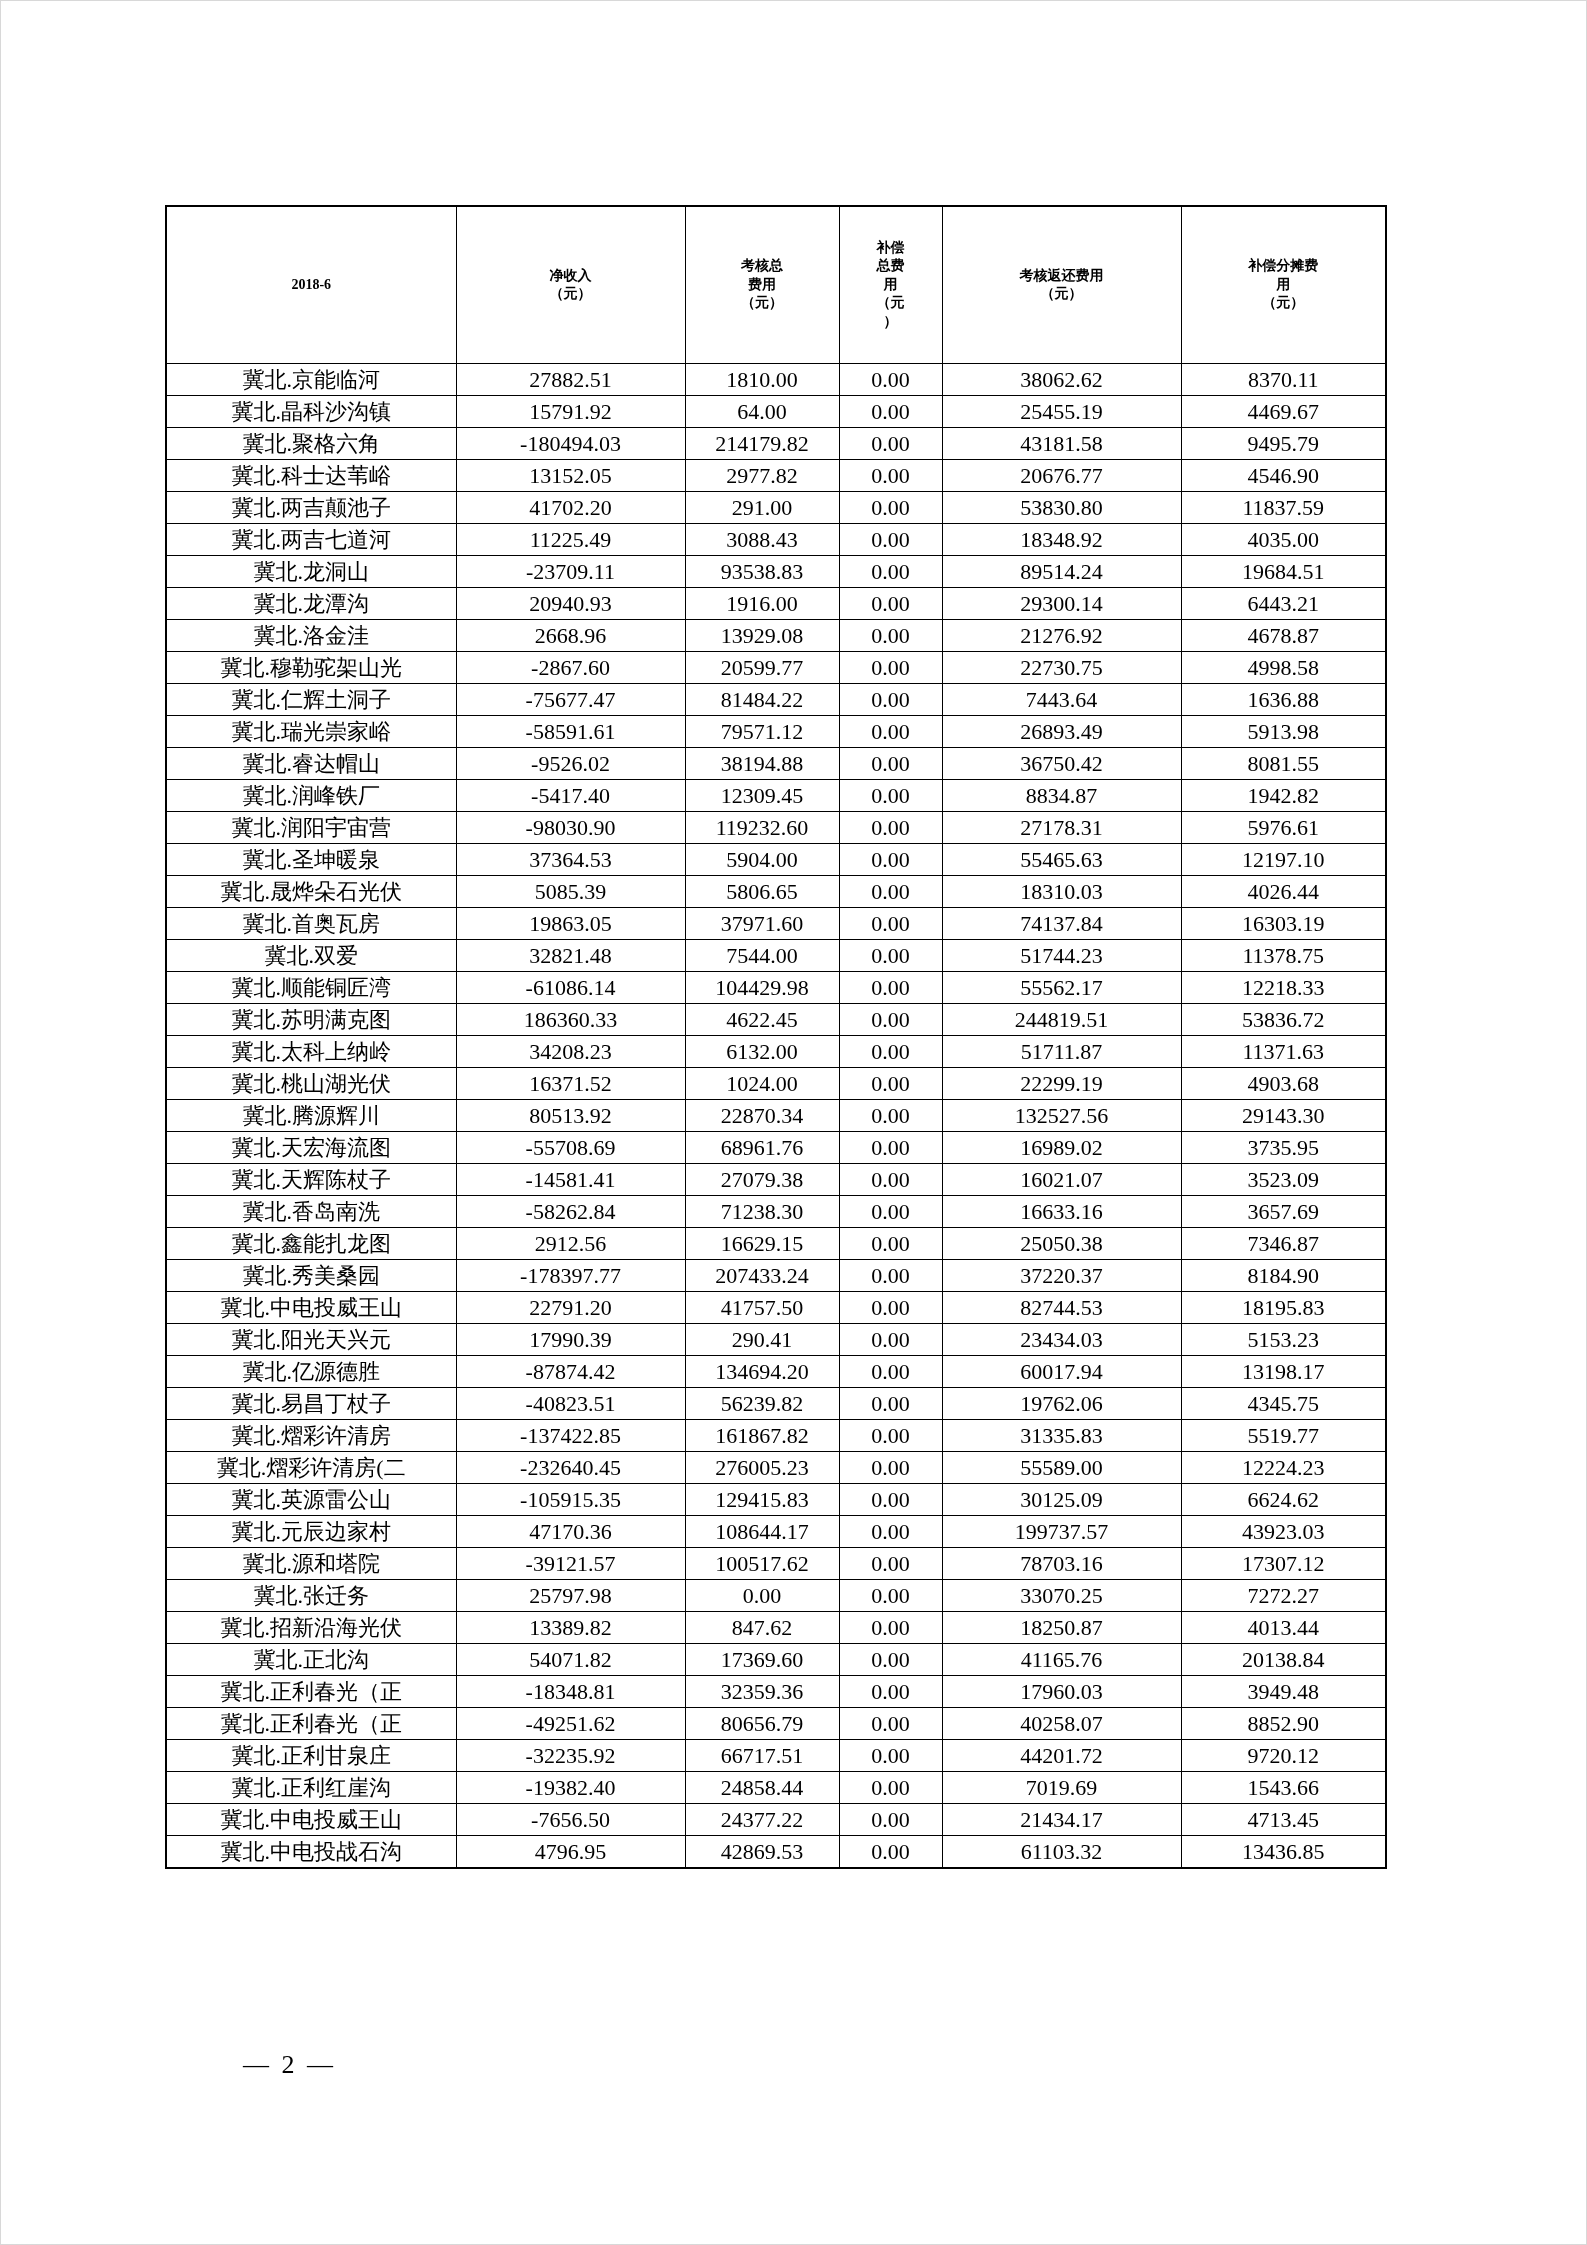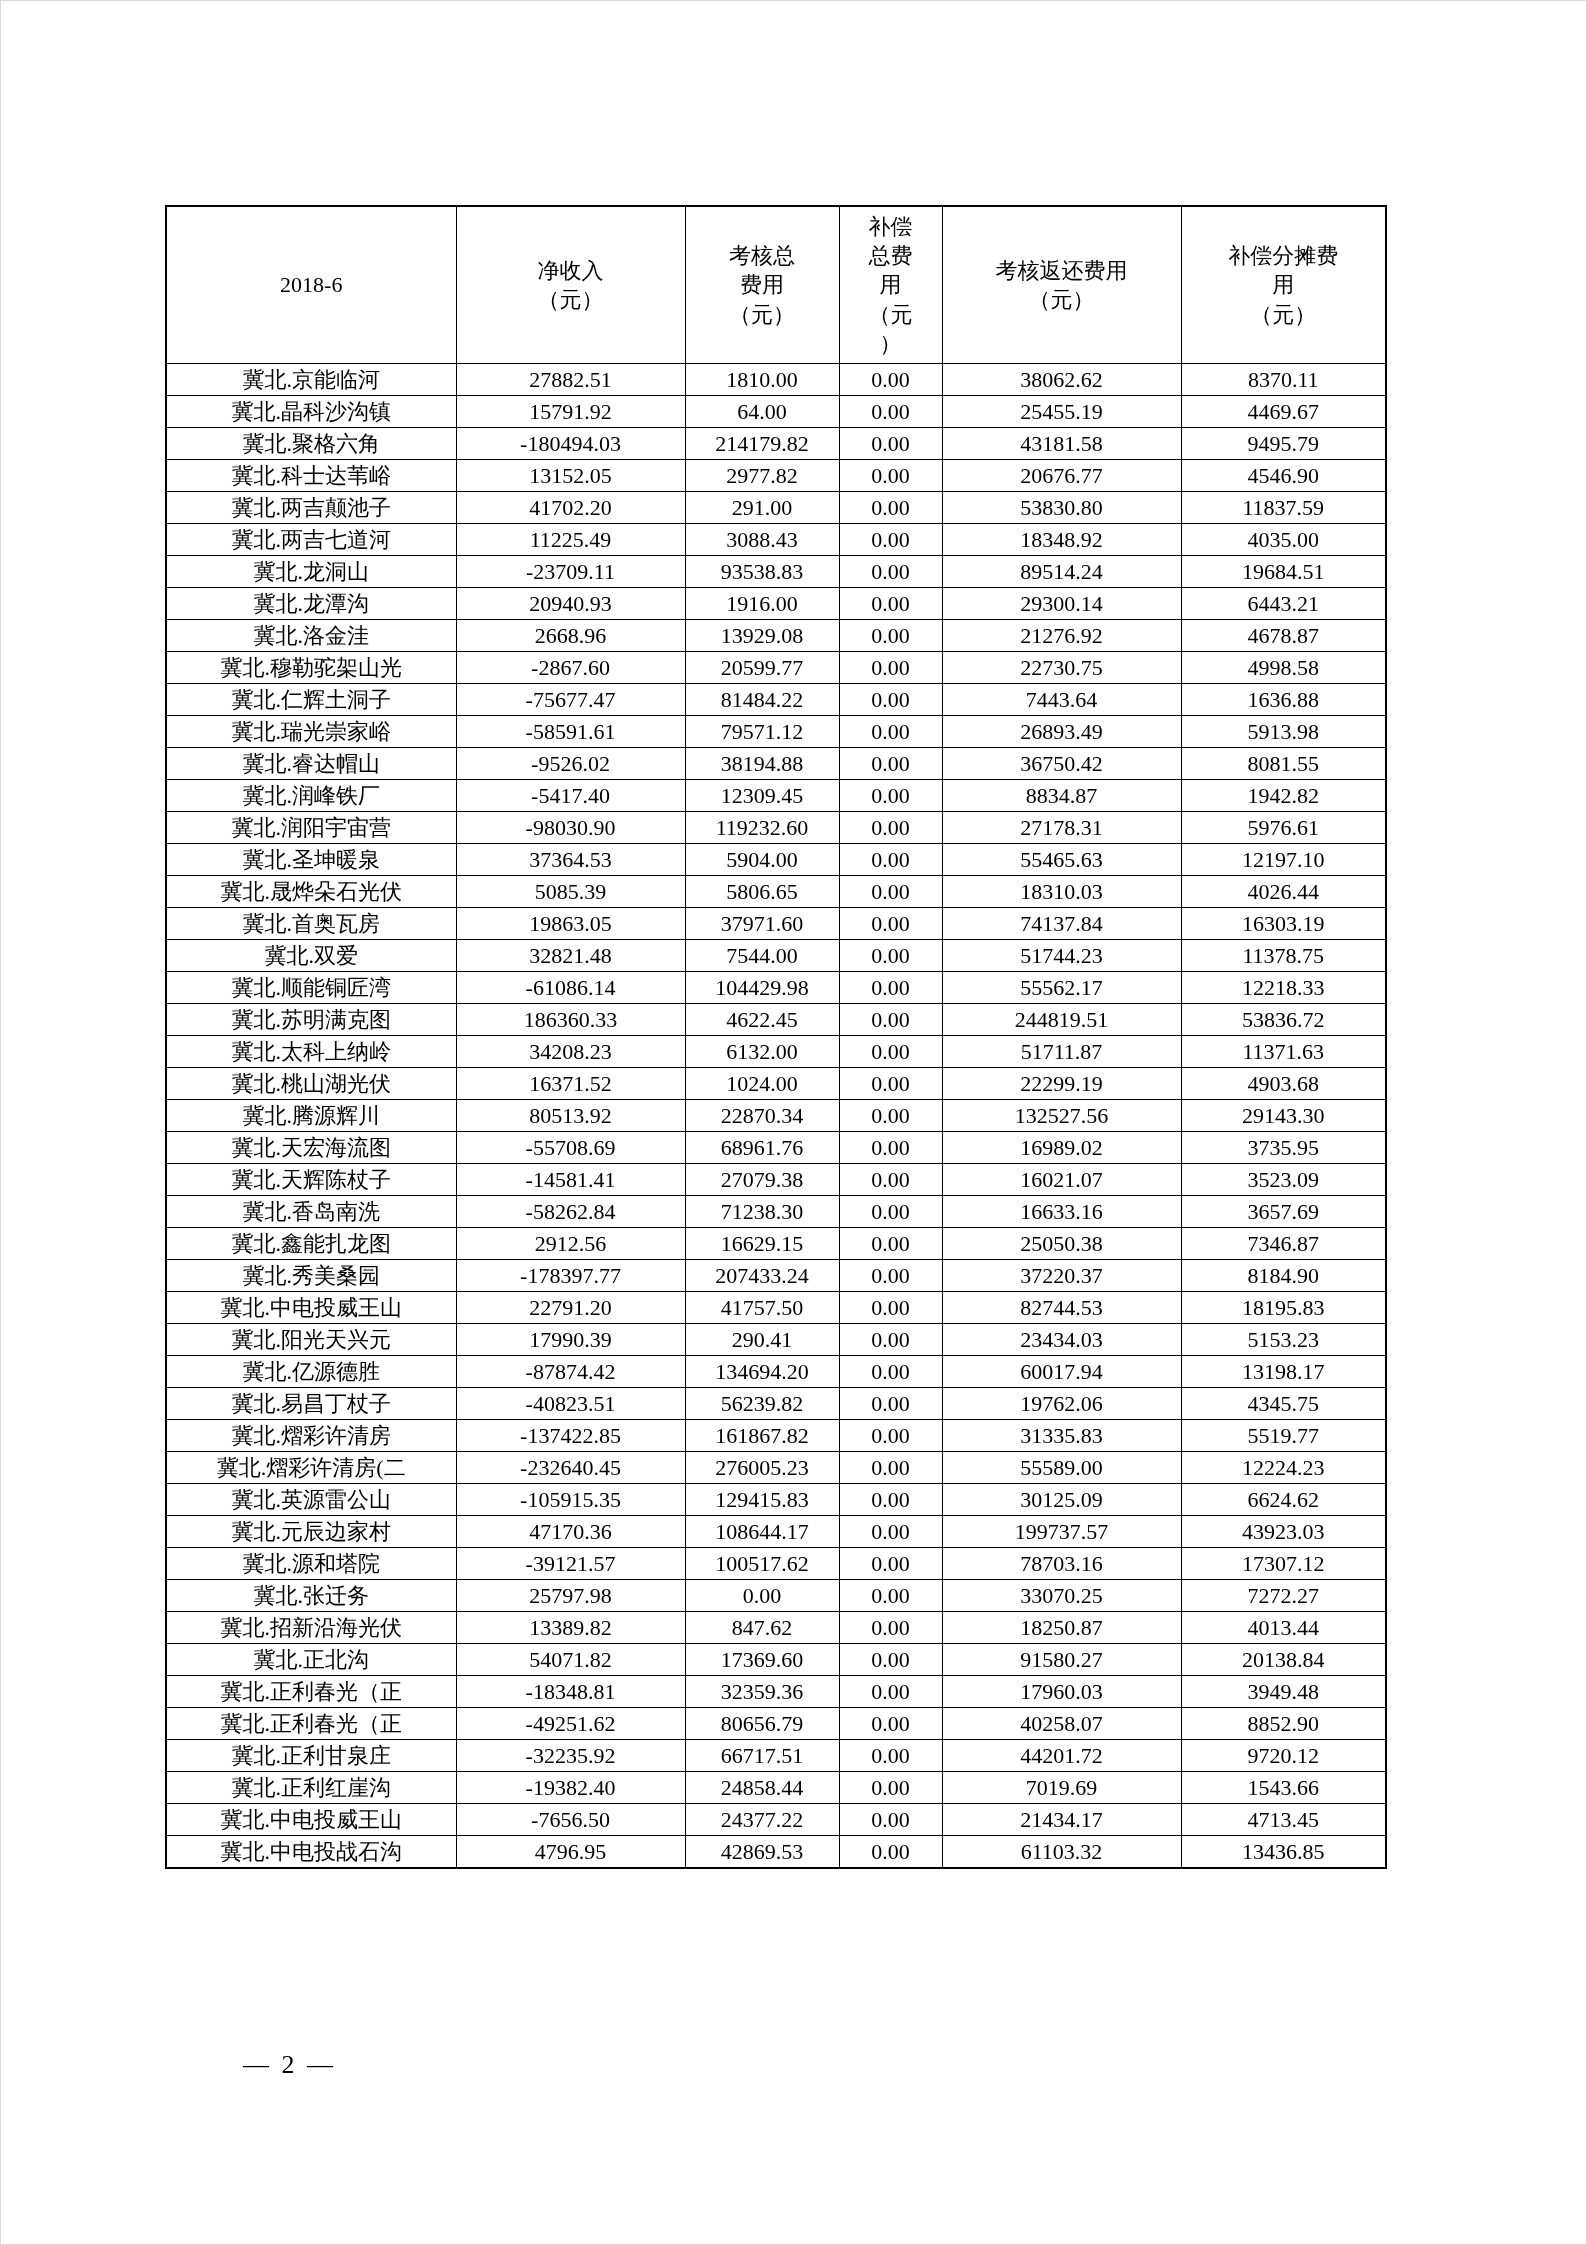--- a/index.html
+++ b/index.html
@@ -27,22 +27,22 @@
   table.fee-table th,
   table.fee-table td {
     border: 1px solid #000;
     text-align: center;
     vertical-align: middle;
     padding: 0 2px;
     overflow: hidden;
   }
   table.fee-table thead th {
     height: 156px;
-    font-weight: normal;
-    font-size: 22px;
+    font-weight: bold;
+    font-size: 14px;
     line-height: 1.32;
     white-space: pre-line;
     text-align: center;
   }
   table.fee-table tbody td {
     height: 31px;
     font-size: 22px;
     line-height: 31px;
     white-space: nowrap;
   }
@@ -406,21 +406,21 @@
         <td>847.62</td>
         <td>0.00</td>
         <td>18250.87</td>
         <td>4013.44</td>
       </tr>
       <tr>
         <td>冀北.正北沟</td>
         <td>54071.82</td>
         <td>17369.60</td>
         <td>0.00</td>
-        <td>91580.27</td>
+        <td>41165.76</td>
         <td>20138.84</td>
       </tr>
       <tr>
         <td>冀北.正利春光（正</td>
         <td>-18348.81</td>
         <td>32359.36</td>
         <td>0.00</td>
         <td>17960.03</td>
         <td>3949.48</td>
       </tr>

